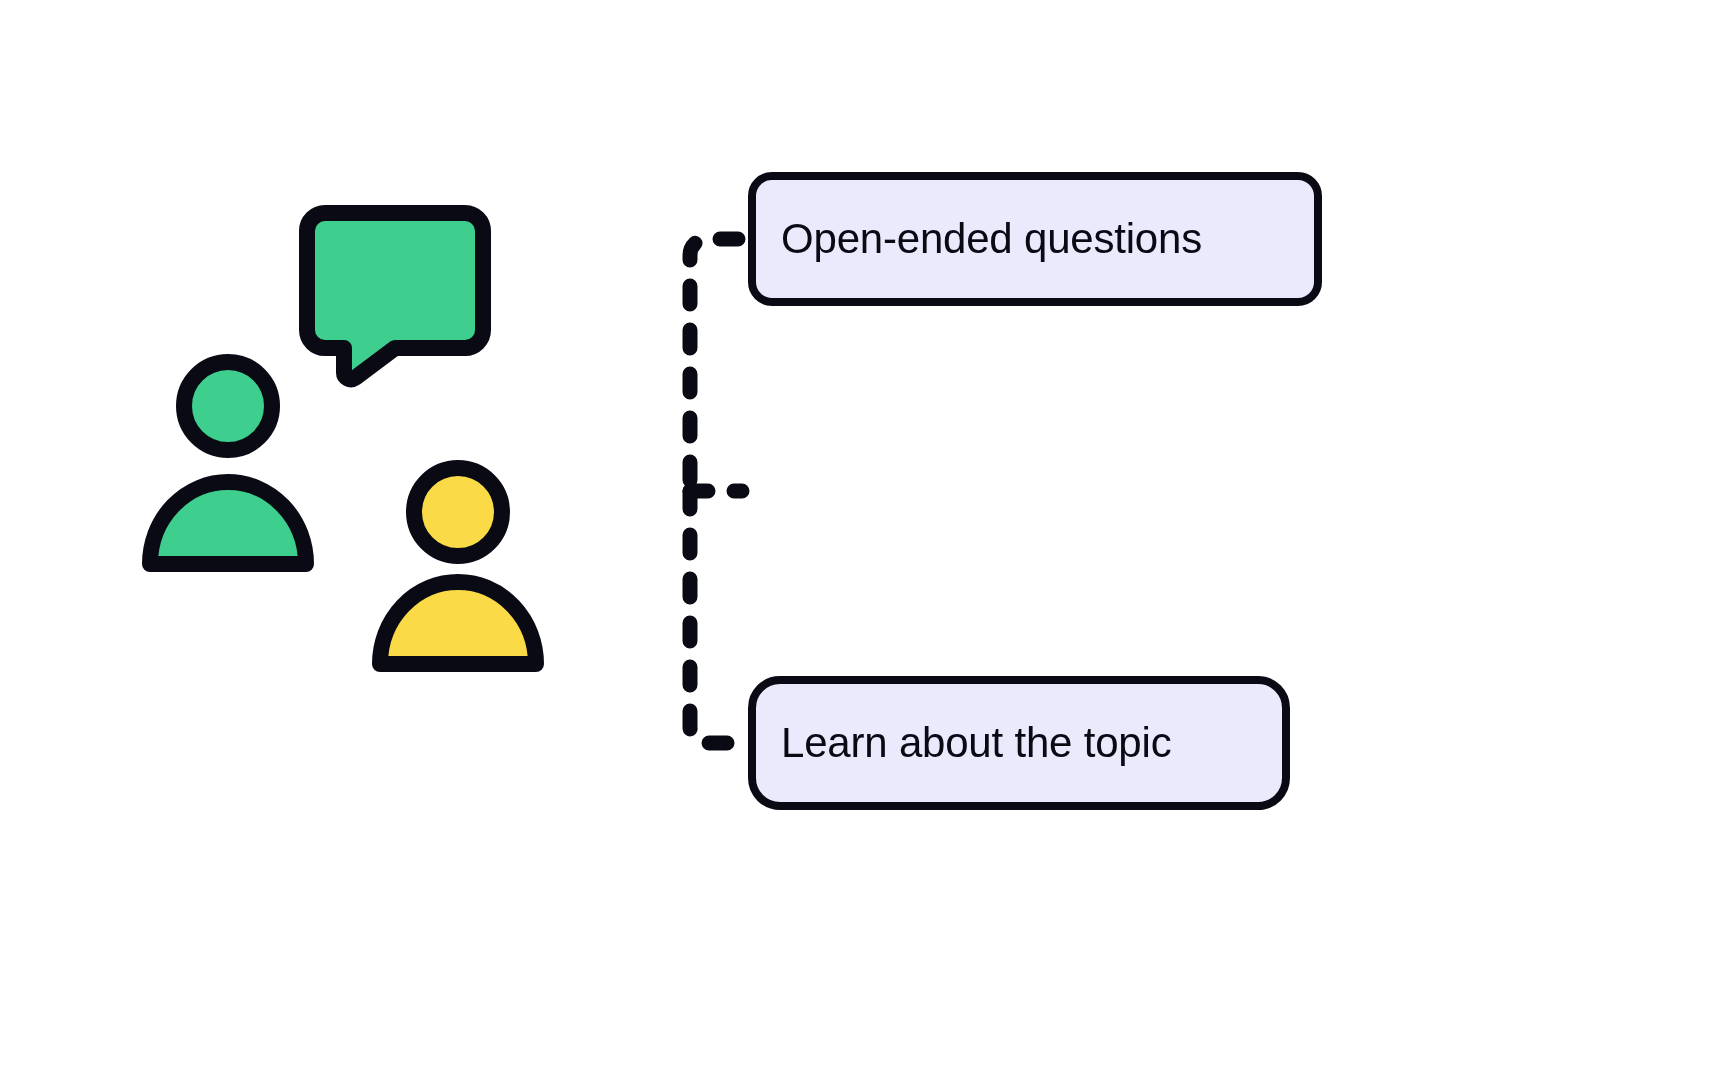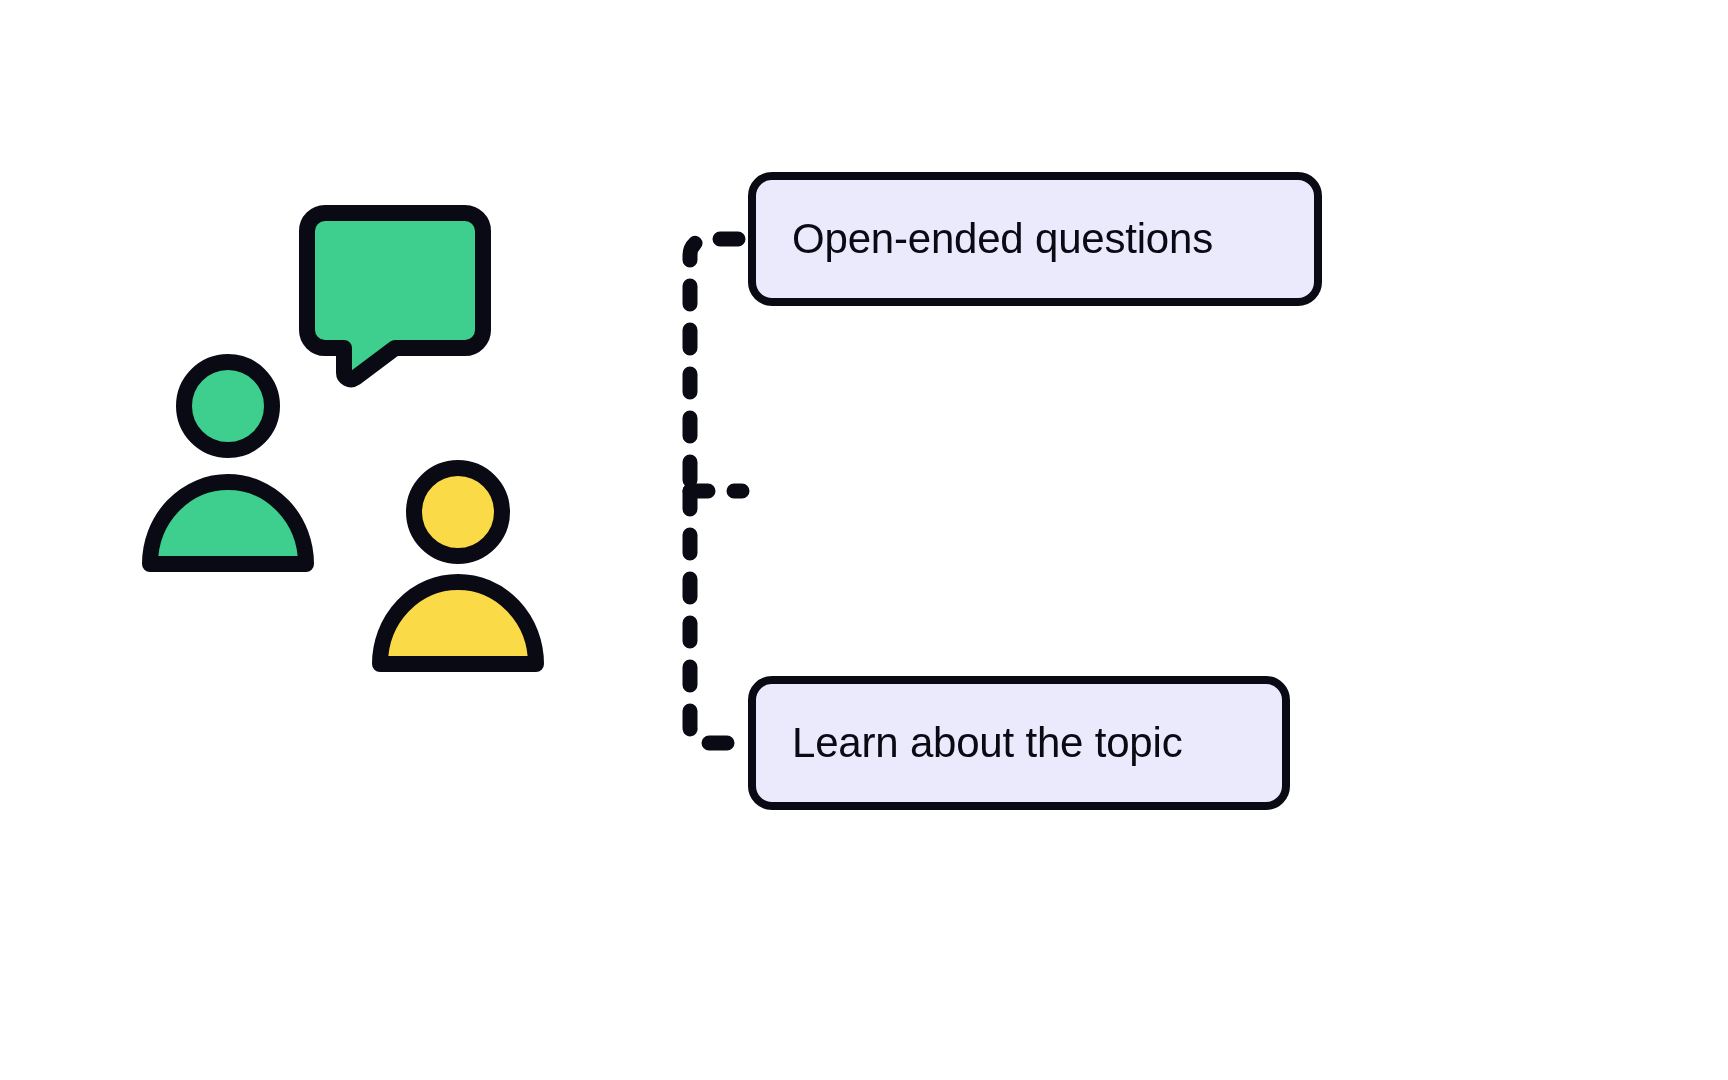--- a/index.html
+++ b/index.html
@@ -28,21 +28,21 @@
     height: 1080px;
   }
   .callout {
     position: absolute;
     box-sizing: border-box;
     background: #ebeafd;
     border: 8px solid #0a0a14;
     border-radius: 24px;
     display: flex;
     align-items: center;
-    padding: 0 36px;
+    padding: 0 25px;
   }
   .callout-text {
     font-family: "Liberation Sans", sans-serif;
     font-size: 42px;
     line-height: 1.28;
     color: #0a0a14;
     letter-spacing: -0.2px;
     white-space: pre-line;
   }
   #box-open-ended {
@@ -55,20 +55,21 @@
     left: 752px;
     top: 404px;
     width: 690px;
     height: 174px;
   }
   #box-topic {
     left: 748px;
     top: 676px;
     width: 542px;
     height: 134px;
+    border-radius: 32px;
   }
 </style>
 </head>
 <body>
 
 <div id="stage">
 
   <svg class="layer-svg" viewBox="0 0 1728 1080" xmlns="http://www.w3.org/2000/svg">
 
     <g>

